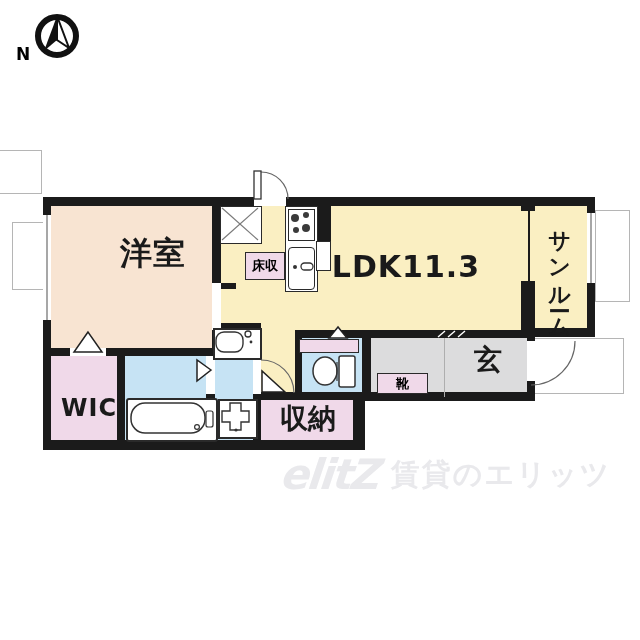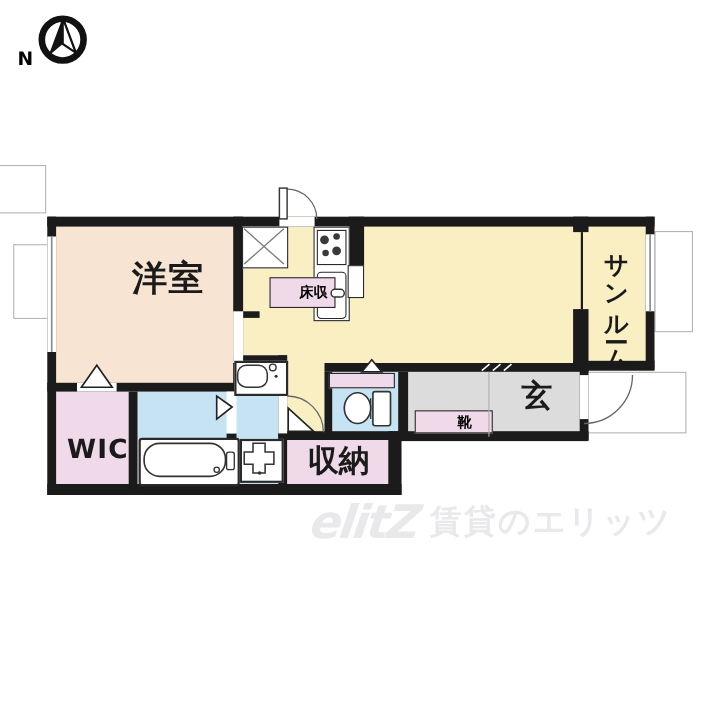--- a/index.html
+++ b/index.html
@@ -27,21 +27,21 @@
   .pinkbox{position:absolute;background:var(--closet);border:1px solid #2a2a2a;z-index:5;
            display:flex;align-items:center;justify-content:center;}
   svg.layer{position:absolute;left:0;top:0;z-index:6;}
   
   .lbl{position:absolute;color:#1a1a1a;z-index:7;text-align:center;line-height:1.2;}
   .lbl-big{font-size:32px;font-weight:600;letter-spacing:1px;}
   .lbl-ldk{font-size:30px;font-weight:600;letter-spacing:1px;}
   .lbl-mid{font-size:28px;font-weight:600;}
   .lbl-wic{font-size:24px;font-weight:600;letter-spacing:1px;}
   .lbl-sun{font-size:22px;font-weight:600;writing-mode:vertical-rl;letter-spacing:3px;}
-  .lbl-sm{font-size:13px;font-weight:600;padding-left:20px;}
+  .lbl-sm{font-size:13px;font-weight:600;}
   .north-n{position:absolute;font-size:17px;font-weight:800;z-index:7;}
   .step-line{position:absolute;width:1px;background:#aeaeae;z-index:5;}
   .watermark{position:absolute;z-index:8;display:flex;align-items:center;gap:10px;
              color:var(--wm);white-space:nowrap;}
   .wm-logo{font-size:42px;font-weight:800;font-style:italic;letter-spacing:-2px;transform:skewX(-8deg);}
   .wm-text{font-size:29px;font-weight:800;letter-spacing:2px;}
 </style>
 </head>
 <body>
 
@@ -186,20 +186,21 @@
     <g stroke="#fff" stroke-width="1.4">
       <line x1="438" y1="337" x2="445" y2="331"></line>
       <line x1="448" y1="337" x2="455" y2="331"></line>
       <line x1="458" y1="337" x2="465" y2="331"></line>
     </g>
   </svg>
 
   <div class="lbl lbl-big" style="left:48px;top:234px;width:160px;margin-left:25px;">
     <div>洋室</div>
   </div>
+  <div class="lbl lbl-ldk" style="left:320px;top:249px;width:172px;">LDK11.3</div>
   <div class="lbl lbl-sun" style="left:546px;top:212px;height:122px;">サンルーム</div>
   <div class="lbl lbl-mid" style="left:258px;top:402px;width:100px;">収納</div>
   <div class="lbl lbl-wic" style="left:56px;top:394px;width:66px;">WIC</div>
   <div class="lbl lbl-mid" style="left:470px;top:343px;width:36px;">玄</div>
 
   <div class="watermark" style="left:283px;top:450px;">
     <span class="wm-logo">elitZ</span>
     <span class="wm-text">賃貸のエリッツ</span>
   </div>
 

